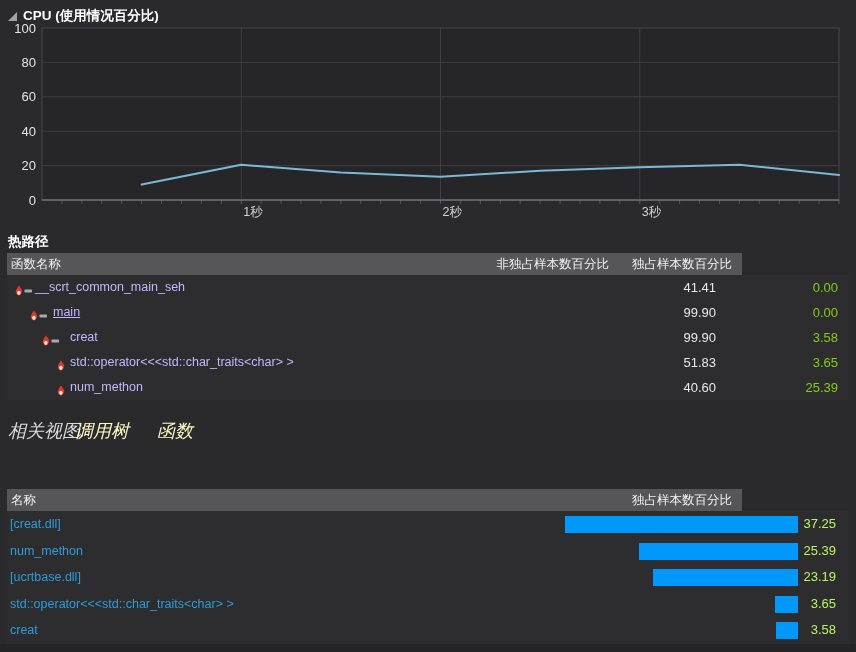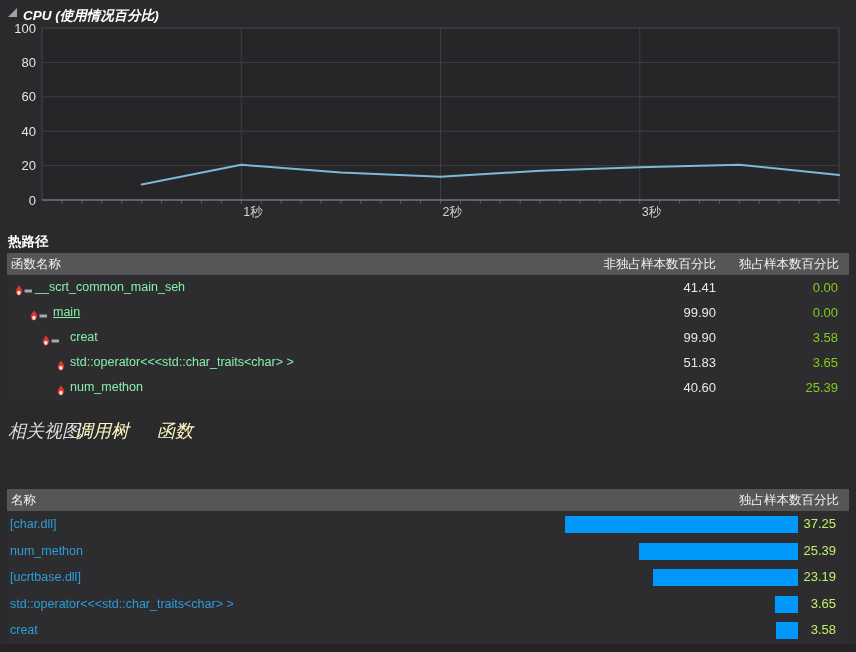--- a/index.html
+++ b/index.html
@@ -2,39 +2,39 @@
 <html><head>
 <meta charset="utf-8">
 <style>
   html,body{margin:0;padding:0;background:#222225;}
   .page{
     position:relative;width:856px;height:652px;overflow:hidden;
     background:#2a2a2d;
     font-family:"Liberation Sans","DejaVu Sans",sans-serif;
     -webkit-font-smoothing:antialiased;
   }
-  .cpu-header{position:absolute;top:7px;left:8px;display:flex;align-items:flex-start;gap:6px;font-style:italic;}
+  .cpu-header{position:absolute;top:7px;left:8px;display:flex;align-items:center;gap:6px;}
   .tri{width:0;height:0;border-left:9px solid transparent;border-bottom:9px solid #a2a2a6;margin-top:1px;}
   .sec-title{color:#ffffff;font-weight:bold;font-size:13.5px;}
   #cpu-chart{position:absolute;top:22px;left:0;width:856px;height:200px;display:block;}
   #cpu-chart text{font-family:"Liberation Sans","DejaVu Sans",sans-serif;}
 
   .hp-title{position:absolute;top:233px;left:8px;}
   .thead{
-    position:absolute;left:7px;width:842px;height:22px;line-height:22px;
+    position:absolute;left:7px;width:735px;height:22px;line-height:22px;
     background:#565659;color:#f2f2f2;font-size:12.5px;
   }
   .thead .h-left{position:absolute;left:4px;}
   .thead .h-incl{position:absolute;right:133px;}
   .thead .h-excl{position:absolute;right:10px;margin-left:40px;}
   .hp-table{position:absolute;top:253px;left:0;width:856px;height:147px;}
   .hp-body{position:absolute;top:275px;left:7px;width:842px;height:125px;background:#2d2d30;}
   .hp-row{position:absolute;left:0;width:842px;height:25px;line-height:25px;font-size:12.5px;}
   .hp-row .icon{position:absolute;top:6px;}
-  .hp-row .fname{position:absolute;color:#86efac;cursor:pointer;white-space:nowrap;}
+  .hp-row .fname{position:absolute;color:#c4b5fd;cursor:pointer;white-space:nowrap;}
   .hp-row .v-incl{position:absolute;right:133px;color:#e8e8e8;font-size:13px;}
   .hp-row .v-excl{position:absolute;right:11px;color:#84cc16;font-size:13px;}
   .lvl0 .icon{left:6px;}  .lvl0 .fname{left:28px;}
   .lvl1 .icon{left:21px;} .lvl1 .fname{left:46px;text-decoration:underline;}
   .lvl2 .icon{left:33px;} .lvl2 .fname{left:63px;}
   .lvl3 .icon{left:48px;} .lvl3 .fname{left:63px;}
 
   .related{position:absolute;top:422px;left:0;width:856px;height:18px;line-height:18px;font-size:18px;font-style:italic;}
   .related .lbl{position:absolute;left:8px;color:#dcdcdc;}
   .related .lnk1{position:absolute;left:75px;}
@@ -203,21 +203,21 @@
 
   <div class="tf-table">
     <div class="thead" style="top:0">
       <span class="h-left">名称</span>
       <span class="h-excl">独占样本数百分比</span>
     </div>
   </div>
   <div class="tf-body">
 
     <div class="tf-row" style="top:0">
-      <span class="fname">[char.dll]</span>
+      <span class="fname">[creat.dll]</span>
       <span class="bar" style="width: 232.812px; background: rgb(0, 152, 250);"></span>
       <span class="val">37.25</span>
     </div>
     <div class="tf-row" style="top:26.5px">
       <span class="fname">num_methon</span>
       <span class="bar" style="width: 158.688px; background: rgb(0, 152, 250);"></span>
       <span class="val">25.39</span>
     </div>
     <div class="tf-row" style="top:53px">
       <span class="fname">[ucrtbase.dll]</span>

